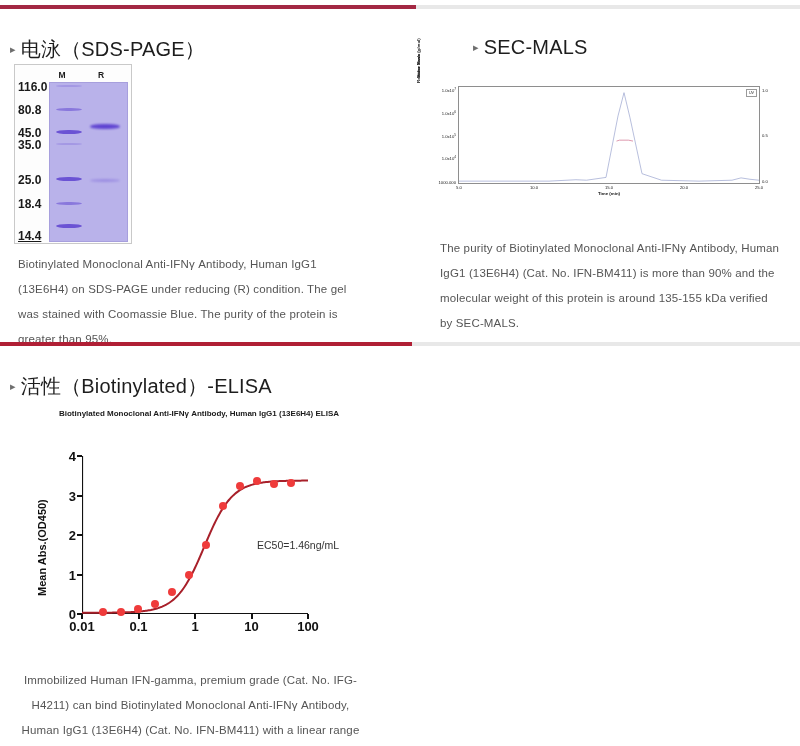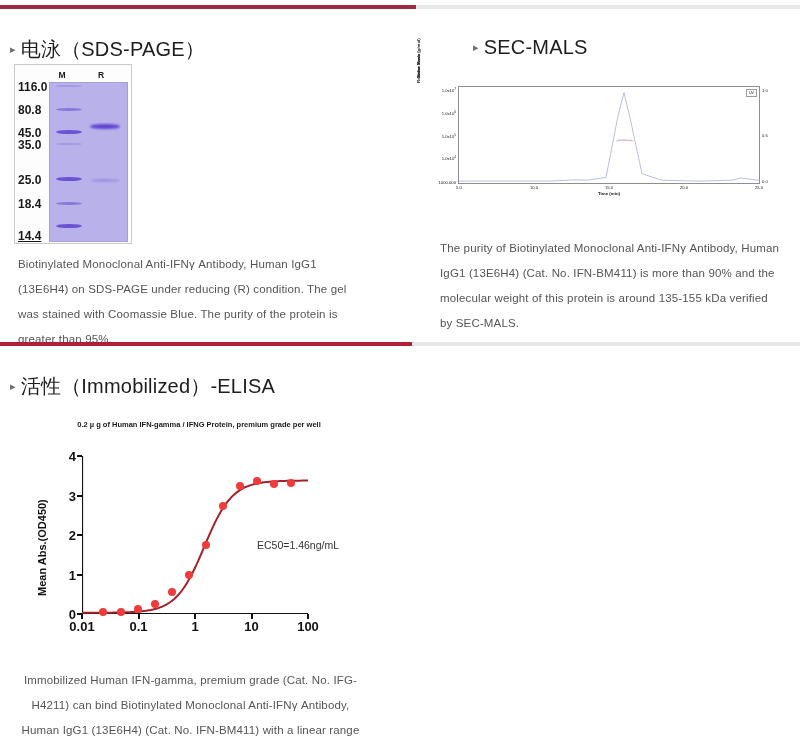--- a/index.html
+++ b/index.html
@@ -366,25 +366,25 @@
   <div class="sec-ytick" style="top: 3%;">1.0x10<sup>7</sup></div><div class="sec-ytick" style="top: 27%;">1.0x10<sup>6</sup></div><div class="sec-ytick" style="top: 51%;">1.0x10<sup>5</sup></div><div class="sec-ytick" style="top: 74%;">1.0x10<sup>4</sup></div><div class="sec-ytick" style="top: 98.5%;">1000.000</div><div class="sec-y2tick" style="top: 3%;">1.0</div><div class="sec-y2tick" style="top: 50%;">0.5</div><div class="sec-y2tick" style="top: 97.5%;">0.0</div><div class="sec-xtick" style="left: 0%;">5.0</div><div class="sec-xtick" style="left: 25%;">10.0</div><div class="sec-xtick" style="left: 50%;">15.0</div><div class="sec-xtick" style="left: 75%;">20.0</div><div class="sec-xtick" style="left: 100%;">25.0</div></div>
 </div>
 
 <div class="caption" id="cap-sec">The purity of Biotinylated Monoclonal Anti-IFNγ Antibody, Human IgG1 (13E6H4) (Cat. No. IFN-BM411) is more than 90% and the molecular weight of this protein is around 135-155 kDa verified by SEC-MALS.</div>
 
 <div class="divider mid">
   <div class="accent"></div>
 </div>
 
 <div class="sec-head" id="head-bio">
-  <span class="caret">▸</span><span>活性（Immobilized）-ELISA</span>
+  <span class="caret">▸</span><span>活性（Biotinylated）-ELISA</span>
 </div>
 
 <div id="elisa-figure">
-  <div id="elisa-subtitle">0.2 µ g of Human IFN-gamma / IFNG Protein, premium grade per well</div>
+  <div id="elisa-title">Biotinylated Monoclonal Anti-IFNγ  Antibody, Human IgG1 (13E6H4)  ELISA</div>
   <div id="elisa-ylabel">Mean Abs.(OD450)</div>
   <div id="elisa-plot">
     <svg id="elisa-svg" width="226" height="158" viewBox="0 0 226 158">
         <path d="M0 0 L0 158 L226 158" fill="none" stroke="#111" stroke-width="2.2"></path>
         <path d="M0.00 156.79 L1.03 156.79 L2.05 156.79 L3.08 156.79 L4.11 156.79 L5.14 156.78 L6.16 156.78 L7.19 156.78 L8.22 156.78 L9.25 156.77 L10.27 156.77 L11.30 156.77 L12.33 156.76 L13.35 156.76 L14.38 156.75 L15.41 156.75 L16.44 156.75 L17.46 156.74 L18.49 156.73 L19.52 156.73 L20.55 156.72 L21.57 156.71 L22.60 156.71 L23.63 156.70 L24.65 156.69 L25.68 156.68 L26.71 156.67 L27.74 156.66 L28.76 156.65 L29.79 156.63 L30.82 156.62 L31.85 156.61 L32.87 156.59 L33.90 156.57 L34.93 156.55 L35.95 156.54 L36.98 156.51 L38.01 156.49 L39.04 156.47 L40.06 156.44 L41.09 156.41 L42.12 156.38 L43.15 156.35 L44.17 156.31 L45.20 156.28 L46.23 156.23 L47.25 156.19 L48.28 156.14 L49.31 156.09 L50.34 156.04 L51.36 155.98 L52.39 155.92 L53.42 155.85 L54.45 155.78 L55.47 155.70 L56.50 155.61 L57.53 155.52 L58.55 155.42 L59.58 155.32 L60.61 155.21 L61.64 155.09 L62.66 154.96 L63.69 154.82 L64.72 154.67 L65.75 154.51 L66.77 154.34 L67.80 154.15 L68.83 153.96 L69.85 153.74 L70.88 153.52 L71.91 153.27 L72.94 153.01 L73.96 152.73 L74.99 152.43 L76.02 152.11 L77.05 151.76 L78.07 151.39 L79.10 151.00 L80.13 150.58 L81.15 150.13 L82.18 149.65 L83.21 149.14 L84.24 148.59 L85.26 148.00 L86.29 147.38 L87.32 146.72 L88.35 146.02 L89.37 145.27 L90.40 144.47 L91.43 143.63 L92.45 142.73 L93.48 141.78 L94.51 140.78 L95.54 139.71 L96.56 138.59 L97.59 137.41 L98.62 136.17 L99.65 134.86 L100.67 133.48 L101.70 132.04 L102.73 130.53 L103.75 128.95 L104.78 127.31 L105.81 125.60 L106.84 123.81 L107.86 121.97 L108.89 120.05 L109.92 118.08 L110.95 116.04 L111.97 113.94 L113.00 111.79 L114.03 109.59 L115.05 107.35 L116.08 105.06 L117.11 102.73 L118.14 100.37 L119.16 97.99 L120.19 95.59 L121.22 93.17 L122.25 90.75 L123.27 88.33 L124.30 85.91 L125.33 83.51 L126.35 81.12 L127.38 78.76 L128.41 76.43 L129.44 74.14 L130.46 71.89 L131.49 69.68 L132.52 67.53 L133.55 65.43 L134.57 63.39 L135.60 61.41 L136.63 59.49 L137.65 57.63 L138.68 55.85 L139.71 54.13 L140.74 52.48 L141.76 50.90 L142.79 49.38 L143.82 47.93 L144.85 46.55 L145.87 45.24 L146.90 43.99 L147.93 42.80 L148.95 41.68 L149.98 40.61 L151.01 39.60 L152.04 38.65 L153.06 37.75 L154.09 36.90 L155.12 36.10 L156.15 35.35 L157.17 34.64 L158.20 33.97 L159.23 33.35 L160.25 32.76 L161.28 32.21 L162.31 31.70 L163.34 31.21 L164.36 30.76 L165.39 30.34 L166.42 29.94 L167.45 29.57 L168.47 29.22 L169.50 28.90 L170.53 28.60 L171.55 28.32 L172.58 28.05 L173.61 27.81 L174.64 27.58 L175.66 27.37 L176.69 27.17 L177.72 26.98 L178.75 26.81 L179.77 26.65 L180.80 26.50 L181.83 26.36 L182.85 26.23 L183.88 26.11 L184.91 25.99 L185.94 25.89 L186.96 25.79 L187.99 25.70 L189.02 25.61 L190.05 25.54 L191.07 25.46 L192.10 25.39 L193.13 25.33 L194.15 25.27 L195.18 25.22 L196.21 25.17 L197.24 25.12 L198.26 25.07 L199.29 25.03 L200.32 24.99 L201.35 24.96 L202.37 24.93 L203.40 24.90 L204.43 24.87 L205.45 24.84 L206.48 24.82 L207.51 24.79 L208.54 24.77 L209.56 24.75 L210.59 24.73 L211.62 24.72 L212.65 24.70 L213.67 24.69 L214.70 24.67 L215.73 24.66 L216.75 24.65 L217.78 24.64 L218.81 24.63 L219.84 24.62 L220.86 24.61 L221.89 24.60 L222.92 24.59 L223.95 24.58 L224.97 24.58 L226.00 24.57 " fill="none" stroke="#a8202a" stroke-width="2"></path>
       </svg>
     <div id="elisa-ec50">EC50=1.46ng/mL</div>
   <div class="el-dot" style="left: 21.4819px; top: 156.025px;"></div><div class="el-dot" style="left: 38.9961px; top: 156.42px;"></div><div class="el-dot" style="left: 56.0043px; top: 152.865px;"></div><div class="el-dot" style="left: 72.887px; top: 147.73px;"></div><div class="el-dot" style="left: 89.8952px; top: 135.88px;"></div><div class="el-dot" style="left: 106.903px; top: 119.29px;"></div><div class="el-dot" style="left: 123.912px; top: 89.27px;"></div><div class="el-dot" style="left: 140.998px; top: 50.165px;"></div><div class="el-dot" style="left: 157.967px; top: 29.625px;"></div><div class="el-dot" style="left: 174.975px; top: 24.885px;"></div><div class="el-dot" style="left: 191.984px; top: 28.045px;"></div><div class="el-dot" style="left: 208.992px; top: 26.86px;"></div><div class="el-ytick" style="top: 158px;">0</div><div class="el-ytick-mark" style="top: 157px;"></div><div class="el-ytick" style="top: 118.5px;">1</div><div class="el-ytick-mark" style="top: 117.5px;"></div><div class="el-ytick" style="top: 79px;">2</div><div class="el-ytick-mark" style="top: 78px;"></div><div class="el-ytick" style="top: 39.5px;">3</div><div class="el-ytick-mark" style="top: 38.5px;"></div><div class="el-ytick" style="top: 0px;">4</div><div class="el-ytick-mark" style="top: -1px;"></div><div class="el-xtick" style="left: 0px;">0.01</div><div class="el-xtick-mark" style="left: -1px;"></div><div class="el-xtick" style="left: 56.5px;">0.1</div><div class="el-xtick-mark" style="left: 55.5px;"></div><div class="el-xtick" style="left: 113px;">1</div><div class="el-xtick-mark" style="left: 112px;"></div><div class="el-xtick" style="left: 169.5px;">10</div><div class="el-xtick-mark" style="left: 168.5px;"></div><div class="el-xtick" style="left: 226px;">100</div><div class="el-xtick-mark" style="left: 225px;"></div></div>
 </div>
 

